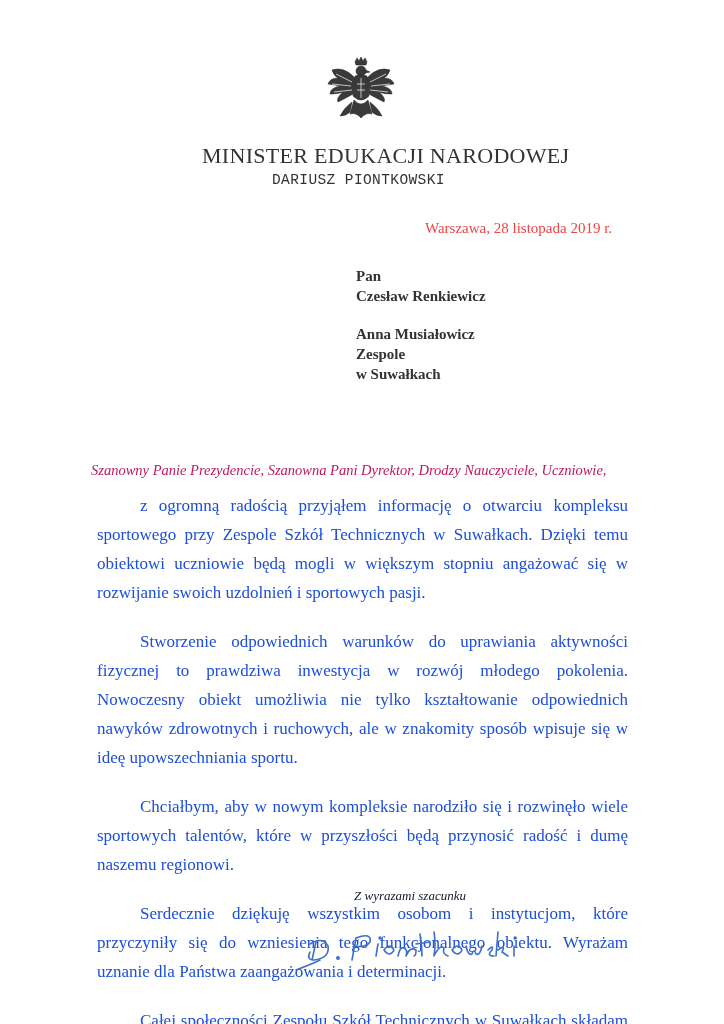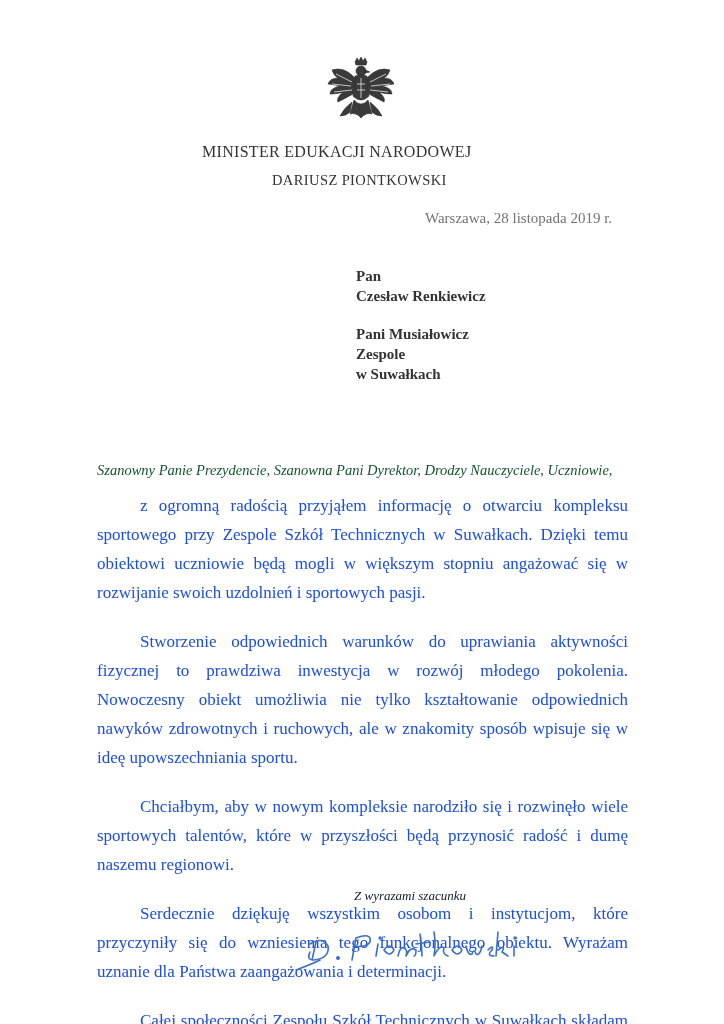--- a/index.html
+++ b/index.html
@@ -11,45 +11,45 @@
       color: #2a2a2a;
       font-family: "Liberation Serif", "DejaVu Serif", serif;
     }
     .emblem {
       position: absolute; left: 316px; top: 56px;
       width: 90px; height: 80px;
     }
     .header-title {
       position: absolute; left: 202px; top: 143px;
       font-family: "Liberation Serif", serif;
-      font-size: 16px; letter-spacing: 0.3px;
+      font-size: 22px; letter-spacing: 0.3px;
       color: #333;
       white-space: nowrap;
     }
     .header-name {
       position: absolute; left: 272px; top: 172px;
-      font-family: Liberation Serif, serif;
+      font-family: Liberation Mono, monospace;
       font-size: 14.5px; letter-spacing: 0.4px;
       color: #333;
       white-space: nowrap;
     }
     .date {
-      position: absolute; left: 425px; top: 210px;
-      font-size: 15px; color: #737373; white-space: nowrap;
+      position: absolute; left: 425px; top: 220px;
+      font-size: 15px; color: #ef4444; white-space: nowrap;
     }
     .recipients {
       position: absolute; left: 356px; top: 266px;
       font-size: 15px; font-weight: bold; color: #333;
       line-height: 20px;
     }
     .recipient-block { margin-bottom: 18px; }
     .recipient-block div { white-space: nowrap; }
     .salutation {
-      position: absolute; left: 97px; top: 462px;
-      font-style: italic; font-size: 14.5px; color: #14532d;
+      position: absolute; left: 91px; top: 462px;
+      font-style: italic; font-size: 14.5px; color: #be185d;
       white-space: nowrap;
     }
     .body-text {
       position: absolute; left: 97px; top: 491px;
       width: 531px;
       font-size: 17px; line-height: 29px; color: #1d4ed8;
     }
     .body-text p {
       margin: 0 0 20px 0;
       text-indent: 43px;
@@ -100,21 +100,21 @@
 <div class="header-name">DARIUSZ PIONTKOWSKI</div>
 
 <div class="date">Warszawa, 28 listopada 2019 r.</div>
 
 <div class="recipients">
   <div class="recipient-block">
     <div>Pan</div>
     <div>Czesław Renkiewicz</div>
   </div>
   <div class="recipient-block">
-    <div>Pani Musiałowicz</div>
+    <div>Anna Musiałowicz</div>
     <div>Zespole</div>
     <div>w Suwałkach</div>
   </div>
 </div>
 
 <div class="salutation">Szanowny Panie Prezydencie, Szanowna Pani Dyrektor, Drodzy Nauczyciele, Uczniowie,</div>
 
 <div class="body-text">
   <p>z ogromną radością przyjąłem informację o otwarciu kompleksu sportowego przy Zespole Szkół Technicznych w Suwałkach. Dzięki temu obiektowi uczniowie będą mogli w większym stopniu angażować się w rozwijanie swoich uzdolnień i sportowych pasji.</p>
   <p>Stworzenie odpowiednich warunków do uprawiania aktywności fizycznej to prawdziwa inwestycja w rozwój młodego pokolenia. Nowoczesny obiekt umożliwia nie tylko kształtowanie odpowiednich nawyków zdrowotnych i ruchowych, ale w znakomity sposób wpisuje się w ideę upowszechniania sportu.</p>

